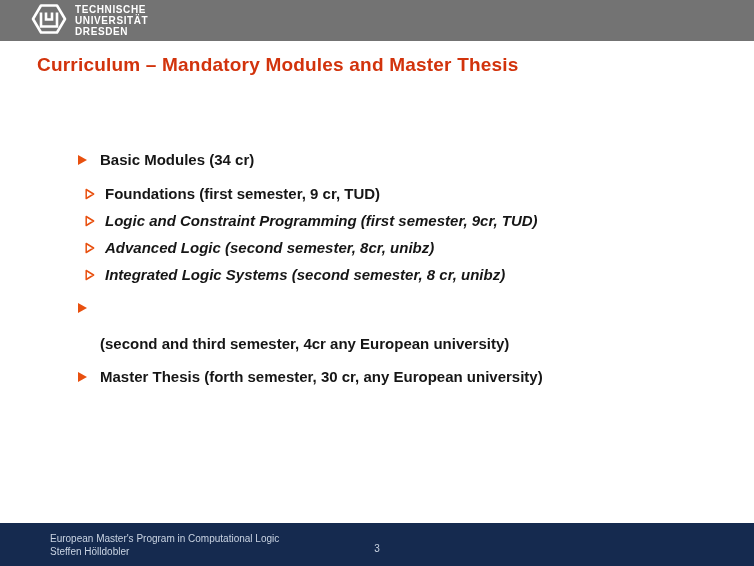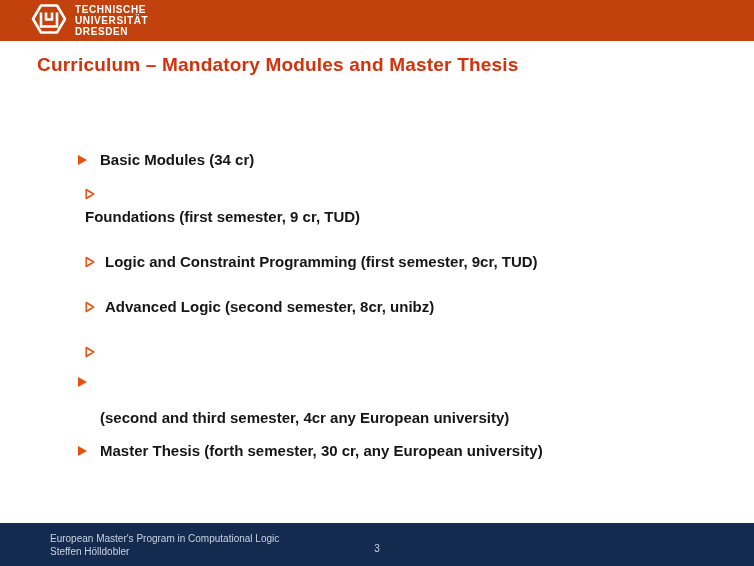--- a/index.html
+++ b/index.html
@@ -4,21 +4,21 @@
 <style>
   html,body { margin:0; padding:0; background:#ffffff; }
   .slide {
     position:relative; width:754px; height:566px; overflow:hidden;
     background:#ffffff; font-family:"Liberation Sans", sans-serif;
   }
 
   
   .header-bar {
     position:absolute; top:0; left:0; width:754px; height:41px;
-    background:#c2410c; display:flex; align-items:center;
+    background:#737373; display:flex; align-items:center;
   }
   .tu-logo { display:flex; align-items:center; margin-left:30px; gap:7px; }
   .uni-text {
     color:#ffffff; font-weight:bold; font-size:10px; line-height:11px;
     letter-spacing:0.6px; white-space:nowrap;
   }
 
   
   .page-title {
     position:absolute; left:33px; top:50px; margin:4px;
@@ -33,22 +33,22 @@
   }
   .row.l2 { padding-left:23px; }
   .m1 { flex:0 0 22px; display:flex; }
   .tri-filled {
     width:0; height:0; margin-top:4px;
     border-top:5px solid transparent; border-bottom:5px solid transparent;
     border-left:9px solid #e8500f;
   }
   .m2 { flex:0 0 20px; display:flex; padding-top:3px; }
   .mt-l1 { margin-top:15px; }
-  .mt-l2a { margin-top:16px;flex-direction:column; }
-  .mt-l2 { margin-top:27px; }
+  .mt-l2a { margin-top:16px; }
+  .mt-l2 { margin-top:9px;font-style:italic; }
   .line1 { display:block; margin-bottom:4px; }
   .line2 { display:block;margin-top:36px; }
 
   
   .footer-bar {
     position:absolute; left:0; top:523px; width:754px; height:43px;
     background:#152a4f;
   }
   .footer-left {
     position:absolute; left:50px; top:10px;
@@ -134,20 +134,21 @@
       </span>
       <span>Advanced Logic (second semester, 8cr, unibz)</span>
     </div>
 
     <div class="row l2 mt-l2">
       <span class="m2">
         <svg width="10" height="12" viewBox="0 0 10 12">
             <path d="M1.2 1.5 L8.6 6 L1.2 10.5 Z" fill="none" stroke="#e8500f" stroke-width="1.5" stroke-linejoin="round"></path>
           </svg>
       </span>
+      <span>Integrated Logic Systems (second semester, 8 cr, unibz)</span>
     </div>
 
     <div class="row l1 mt-l1">
       <span class="m1">
           <span class="tri-filled"></span>
         </span>
       <span>
         <span class="line2">(second and third semester, 4cr any European university)</span>
       </span>
     </div>

